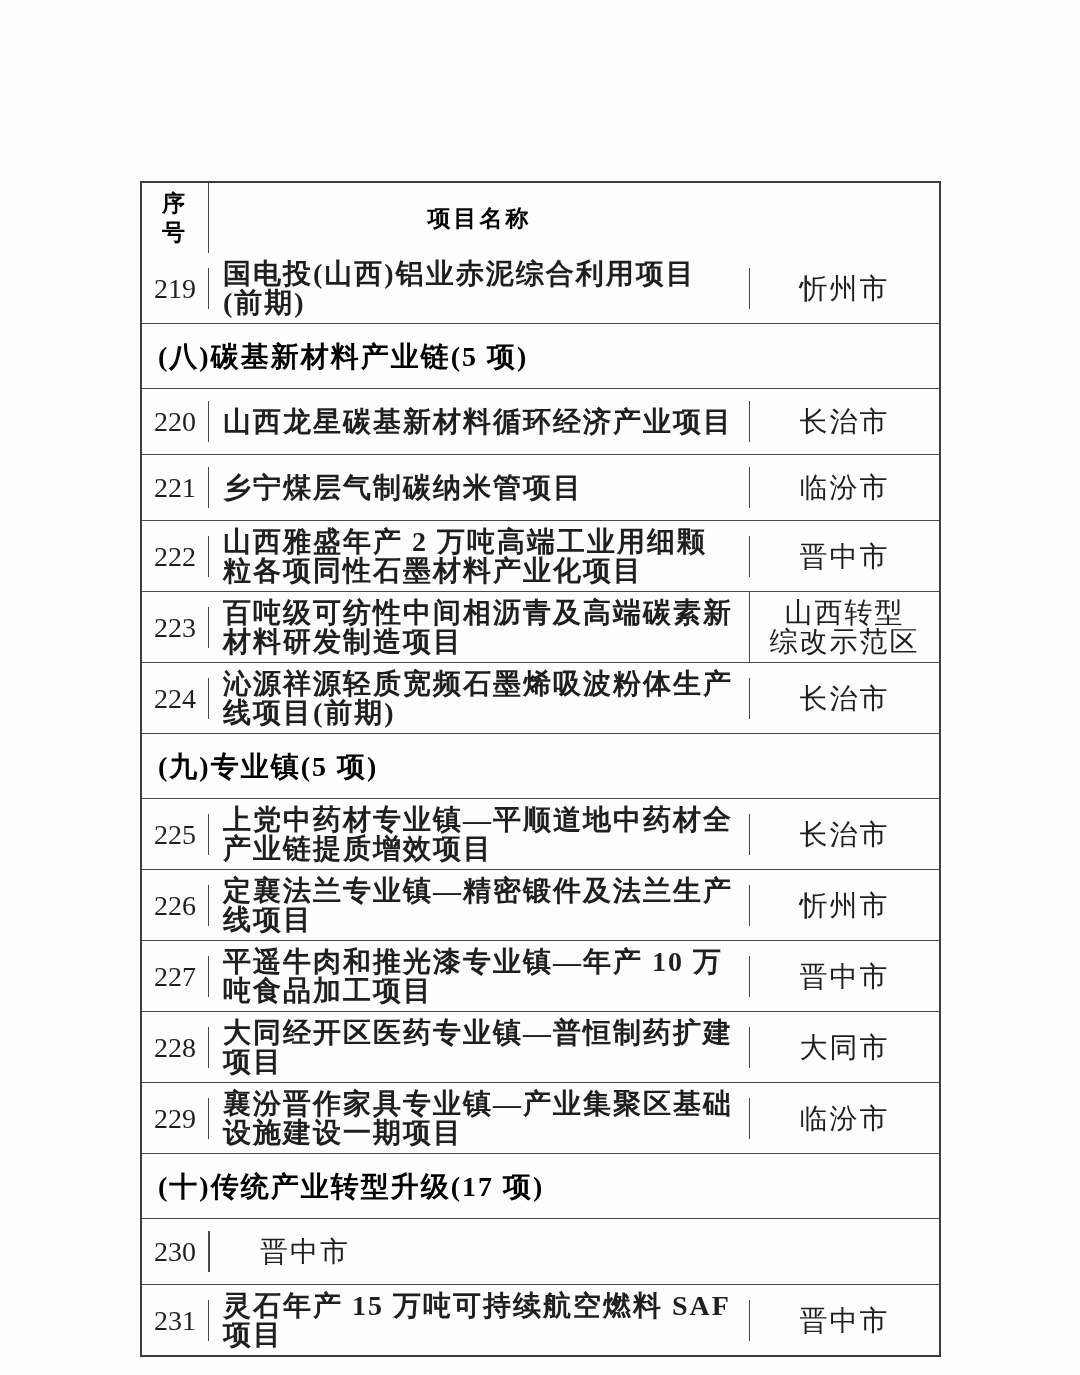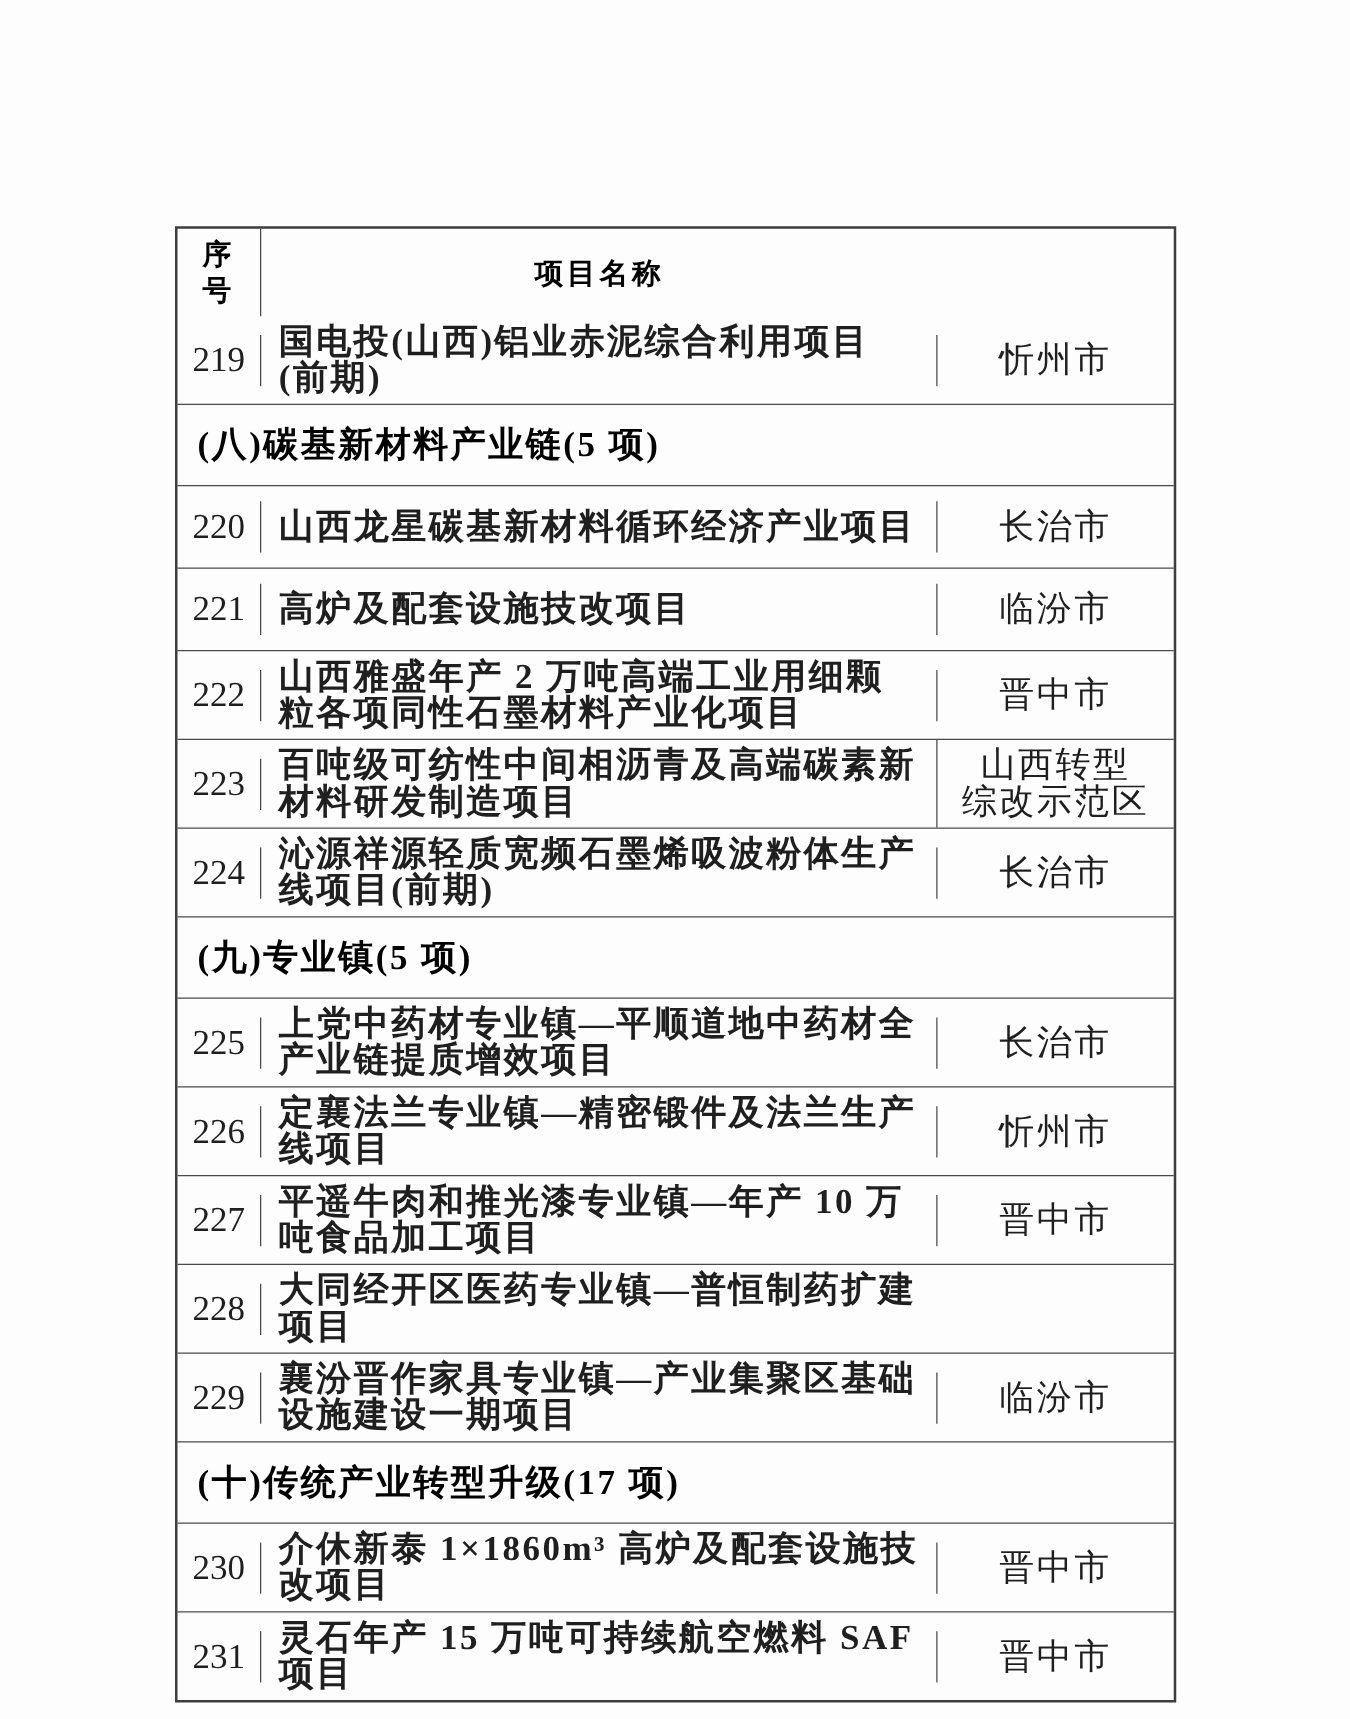--- a/index.html
+++ b/index.html
@@ -101,21 +101,21 @@
         <div class="t-row section-row">
     <div class="cell">(八)碳基新材料产业链(5 项)</div>
   </div>
         <div class="t-row item-row">
     <div class="cell col-no">220</div>
     <div class="cell col-name">山西龙星碳基新材料循环经济产业项目</div>
     <div class="cell col-loc">长治市</div>
   </div>
         <div class="t-row item-row">
     <div class="cell col-no">221</div>
-    <div class="cell col-name">高炉及配套设施技改项目</div>
+    <div class="cell col-name">乡宁煤层气制碳纳米管项目</div>
     <div class="cell col-loc">临汾市</div>
   </div>
         <div class="t-row item-row">
     <div class="cell col-no">222</div>
     <div class="cell col-name">山西雅盛年产 2 万吨高端工业用细颗粒各项同性石墨材料产业化项目</div>
     <div class="cell col-loc">晋中市</div>
   </div>
         <div class="t-row item-row">
     <div class="cell col-no">223</div>
     <div class="cell col-name">百吨级可纺性中间相沥青及高端碳素新材料研发制造项目</div>
@@ -141,32 +141,32 @@
     <div class="cell col-loc">忻州市</div>
   </div>
         <div class="t-row item-row">
     <div class="cell col-no">227</div>
     <div class="cell col-name">平遥牛肉和推光漆专业镇—年产 10 万吨食品加工项目</div>
     <div class="cell col-loc">晋中市</div>
   </div>
         <div class="t-row item-row">
     <div class="cell col-no">228</div>
     <div class="cell col-name">大同经开区医药专业镇—普恒制药扩建项目</div>
+    <div class="cell col-loc">大同市</div>
   </div>
         <div class="t-row item-row">
     <div class="cell col-no">229</div>
     <div class="cell col-name">襄汾晋作家具专业镇—产业集聚区基础设施建设一期项目</div>
     <div class="cell col-loc">临汾市</div>
   </div>
         <div class="t-row section-row">
     <div class="cell">(十)传统产业转型升级(17 项)</div>
   </div>
         <div class="t-row item-row">
     <div class="cell col-no">230</div>
-    <div class="cell col-name">介休新泰 1×1860m³ 高炉及配套设施技改项目</div>
     <div class="cell col-loc">晋中市</div>
   </div>
         <div class="t-row item-row">
     <div class="cell col-no">231</div>
     <div class="cell col-name">灵石年产 15 万吨可持续航空燃料 SAF 项目</div>
     <div class="cell col-loc">晋中市</div>
   </div>
       </div>
 
   </div>

